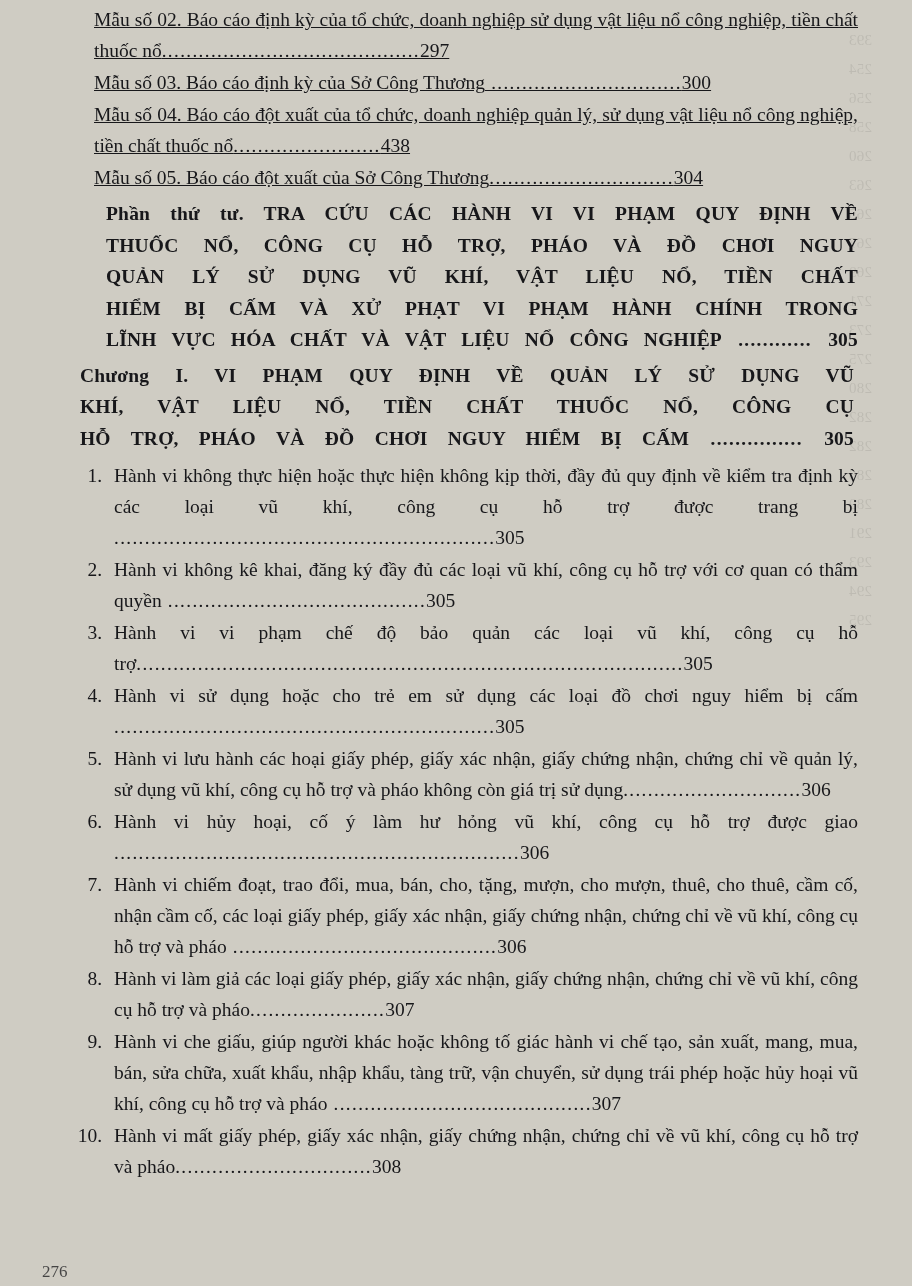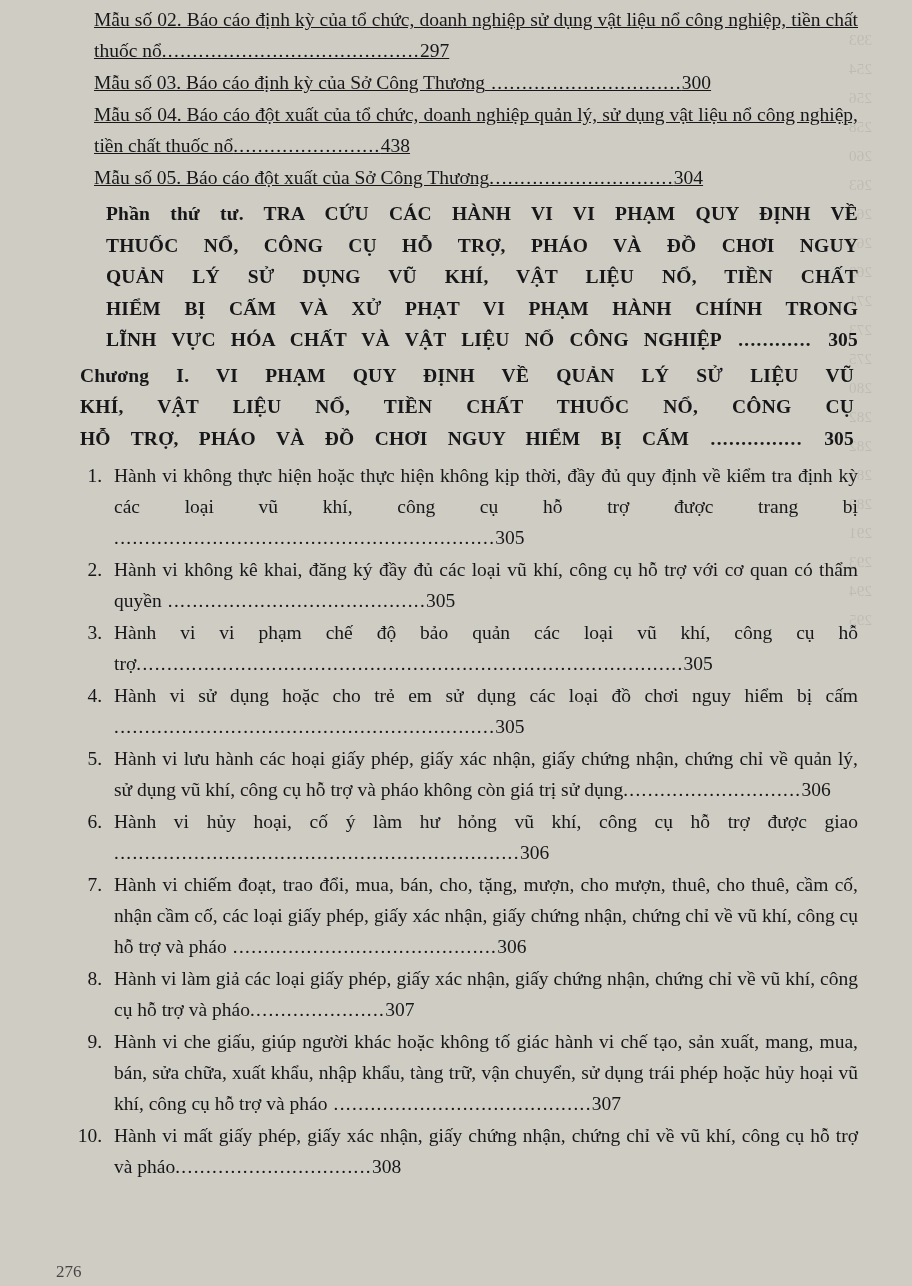--- a/index.html
+++ b/index.html
@@ -102,21 +102,21 @@
   }
   .last-line {
     display: block;
     text-align-last: justify;
   }
   .list {
     margin-top: 6px;
   }
   .folio {
     position: absolute;
-    left: 56px;
+    left: 42px;
     bottom: 4px;
     font-size: 17px;
     opacity: 0.75;
     z-index: 2;
   }
 </style>
 </head>
 <body>
 
 <div class="page">
@@ -165,21 +165,21 @@
 
     <div class="part-head">
       <span class="justified-line"><span>Phần thứ tư.</span> <span>TRA CỨU CÁC HÀNH VI VI PHẠM QUY ĐỊNH VỀ</span></span>
       <span class="justified-line">THUỐC NỔ, CÔNG CỤ HỖ TRỢ, PHÁO VÀ ĐỒ CHƠI NGUY</span>
       <span class="justified-line">QUẢN LÝ SỬ DỤNG VŨ KHÍ, VẬT LIỆU NỔ, TIỀN CHẤT</span>
       <span class="justified-line">HIỂM BỊ CẤM VÀ XỬ PHẠT VI PHẠM HÀNH CHÍNH TRONG</span>
       <span class="last-line"><span>LĨNH VỰC HÓA CHẤT VÀ VẬT LIỆU NỔ CÔNG NGHIỆP</span><span class="dots"> ............ </span><span class="pg">305</span></span>
     </div>
 
     <div class="chapter-head">
-      <span class="justified-line">Chương I. VI PHẠM QUY ĐỊNH VỀ QUẢN LÝ SỬ LIỆU VŨ</span>
+      <span class="justified-line">Chương I. VI PHẠM QUY ĐỊNH VỀ QUẢN LÝ SỬ DỤNG VŨ</span>
       <span class="justified-line">KHÍ, VẬT LIỆU NỔ, TIỀN CHẤT THUỐC NỔ, CÔNG CỤ</span>
       <span class="last-line"><span>HỖ TRỢ, PHÁO VÀ ĐỒ CHƠI NGUY HIỂM BỊ CẤM</span><span class="dots"> ............... </span><span class="pg">305</span></span>
     </div>
 
     <div class="list">
 
       <div class="entry">
         <div class="num w-list">1.</div>
         <div class="txt"><span>Hành vi không thực hiện hoặc thực hiện không kịp thời, đầy đủ quy định về kiểm tra định kỳ các loại vũ khí, công cụ hỗ trợ được trang bị</span><span class="dots"> ..............................................................</span><span class="pg">305</span></div>
       </div>

